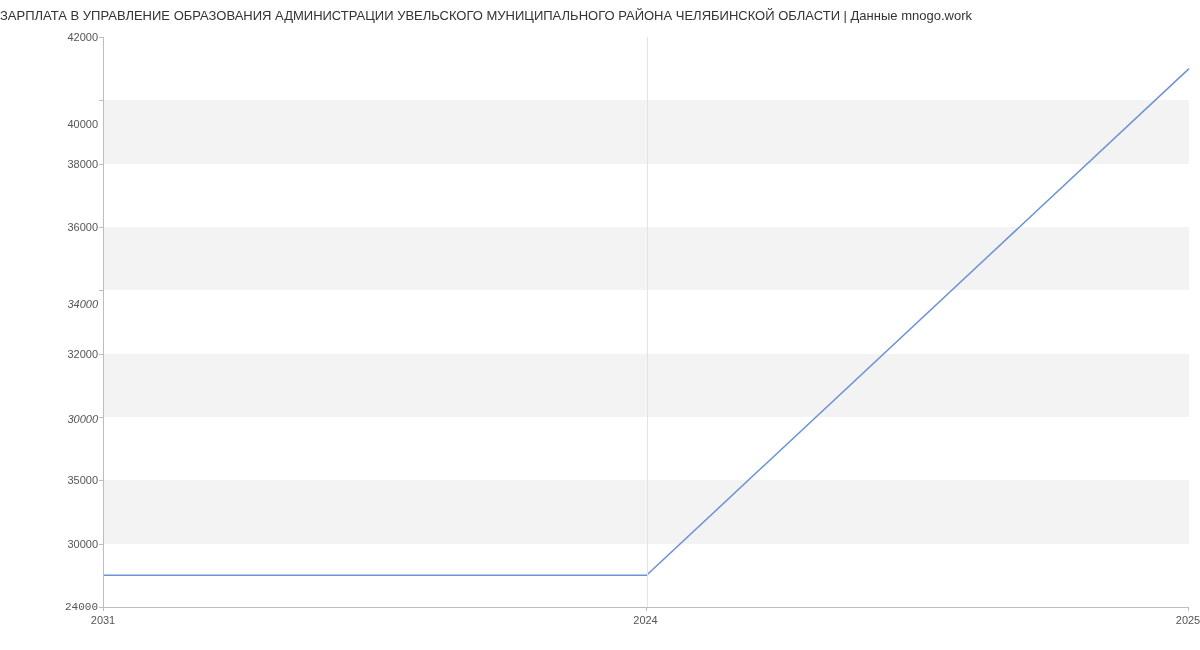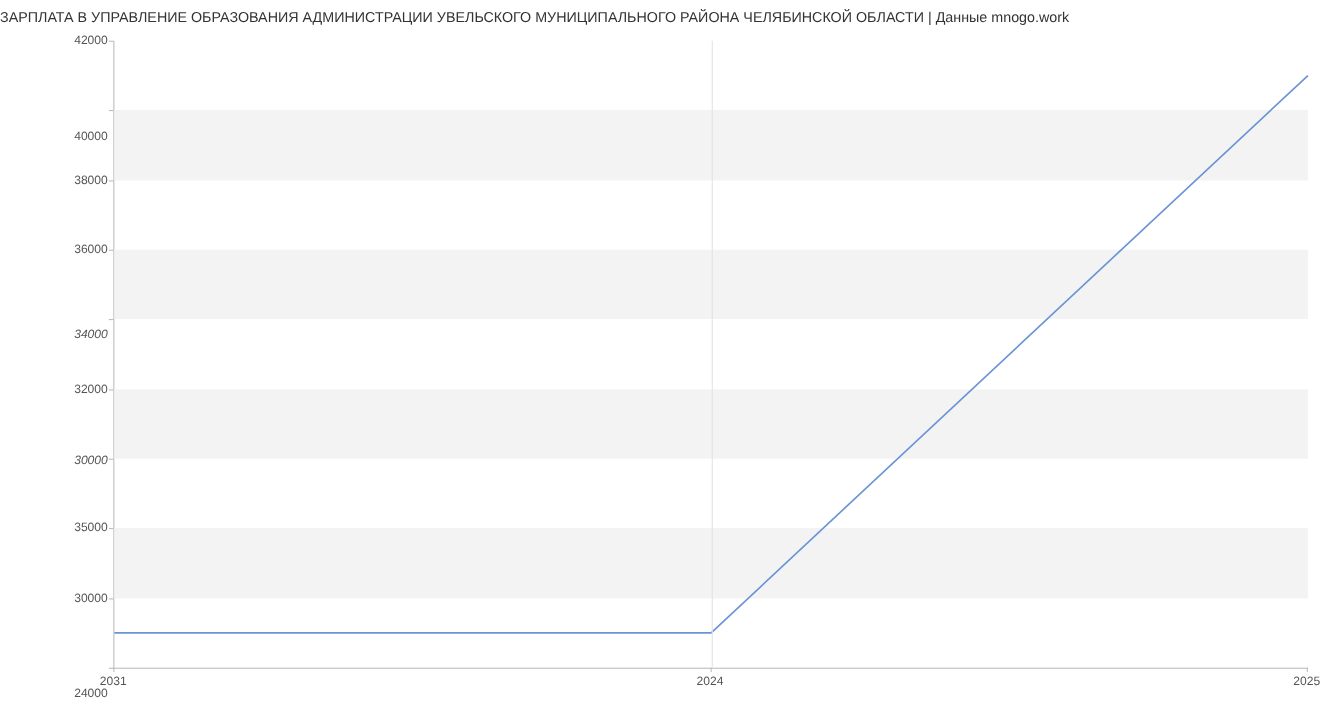--- a/index.html
+++ b/index.html
@@ -96,21 +96,21 @@
       <div class="band" style="top: 63.3333px; height: 63.3333px;"></div>
       <div class="band" style="top: 190px; height: 63.3333px;"></div>
       <div class="band" style="top: 316.667px; height: 63.3333px;"></div>
       <div class="band" style="top: 443.333px; height: 63.3333px;"></div>
 
     <svg class="line-layer" preserveAspectRatio="none" viewBox="0 0 1085 570">
         <path d="M0 538.3333333333334 L542.5 538.3333333333334 L1085 31.666666666666682" fill="none" stroke="#6b93d6" stroke-width="1.5"></path>
       </svg>
   <div class="x-grid" style="left: 542.5px;"></div>
     </div>
-<div class="y-tick-label" style="top: 631px;">24000</div>
+<div class="y-tick-label" style="top: 607px; font-family: Liberation Mono, monospace;">24000</div>
     <div class="y-tick-mark" style="top: 607px;"></div>
     <div class="y-tick-label" style="top: 543.667px;">30000</div>
     <div class="y-tick-mark" style="top: 543.667px;"></div>
     <div class="y-tick-label" style="top: 480.333px;">35000</div>
     <div class="y-tick-mark" style="top: 480.333px;"></div>
     <div class="y-tick-label" style="top: 419px; font-style: italic;">30000</div>
     <div class="y-tick-mark" style="top: 417px;"></div>
     <div class="y-tick-label" style="top: 353.667px;">32000</div>
     <div class="y-tick-mark" style="top: 353.667px;"></div>
     <div class="y-tick-label" style="top: 304px; font-style: italic;">34000</div>

